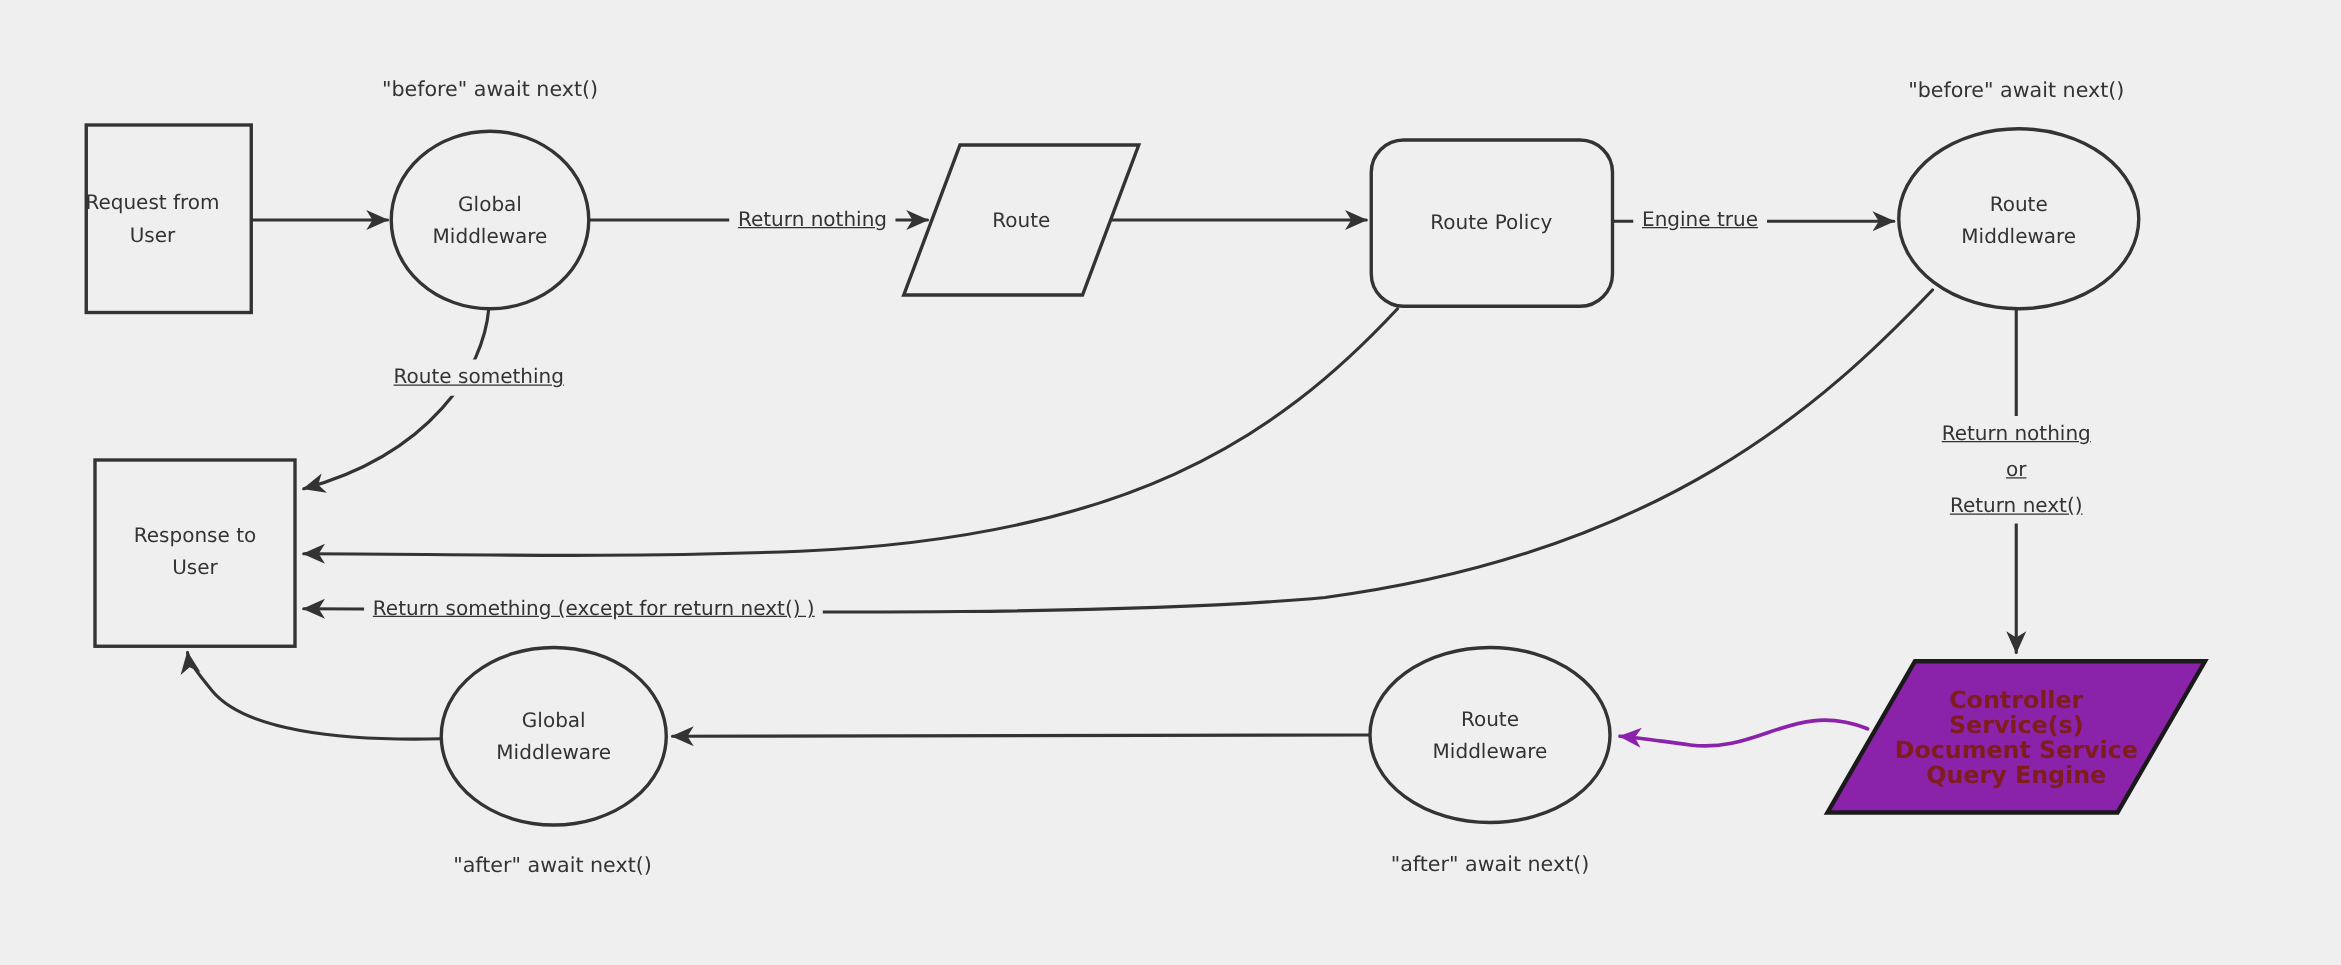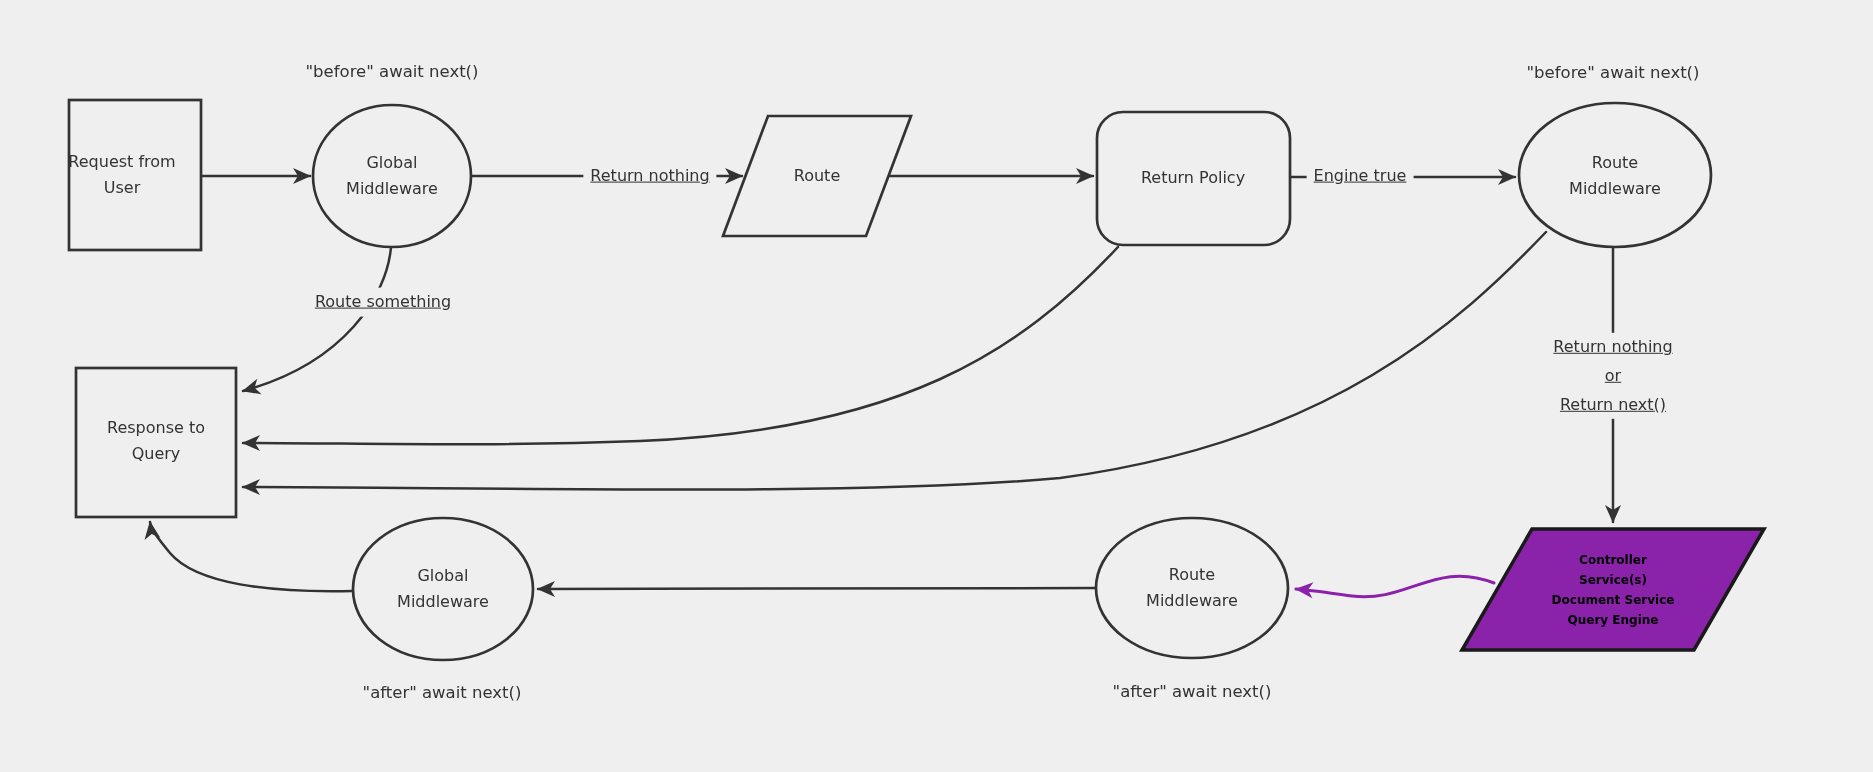--- a/index.html
+++ b/index.html
@@ -33,23 +33,23 @@
   .lbl.edge {
     background: #efefef;
     padding: 0 7px;
     line-height: 1.8;
     text-decoration: underline;
   }
   .lbl.note {
     font-size: 16.5px;
   }
   .lbl.accent-label {
-    color: #000000;
+    color: #7f1d1d;
     font-weight: bold;
-    font-size: 12px;
+    font-size: 19px;
     line-height: 20px;
     white-space: pre-line;
   }
   .shape {
     fill: #efefef;
     stroke: #333333;
     stroke-width: 2.7;
   }
   .edge-path {
     fill: none;
@@ -107,37 +107,38 @@
       <ellipse class="shape" cx="1192" cy="588" rx="96" ry="70"></ellipse>
       <ellipse class="shape" cx="443" cy="589" rx="90" ry="71"></ellipse>
     </g>
   </svg>
 
   <div class="lbl" style="left:122px; top:175px">Request from
 User</div>
   <div class="lbl" style="left:392px; top:176px">Global
 Middleware</div>
   <div class="lbl" style="left:817px; top:176px">Route</div>
-  <div class="lbl" style="left:1193px; top:178px">Return Policy</div>
+  <div class="lbl" style="left:1193px; top:178px">Route Policy</div>
   <div class="lbl" style="left:1615px; top:176px">Route
 Middleware</div>
   <div class="lbl" style="left:156px; top:441px">Response to
-Query</div>
+User</div>
   <div class="lbl accent-label" style="left:1613px; top:590px">Controller
 Service(s)
 Document Service
 Query Engine</div>
   <div class="lbl" style="left:1192px; top:588px">Route
 Middleware</div>
   <div class="lbl" style="left:443px; top:589px">Global
 Middleware</div>
 
   <div class="lbl edge" style="left:650px; top:176px">Return nothing</div>
   <div class="lbl edge" style="left:1360px; top:176px">Engine true</div>
   <div class="lbl edge" style="left:383px; top:302px">Route something</div>
+  <div class="lbl edge" style="left:475px; top:487px">Return something (except for return next() )</div>
   <div class="lbl edge" style="left:1613px; top:376px">Return nothing
 or
 Return next()</div>
 
   <div class="lbl note" style="left:392px; top:72px">"before" await next()</div>
   <div class="lbl note" style="left:1613px; top:73px">"before" await next()</div>
   <div class="lbl note" style="left:442px; top:693px">"after" await next()</div>
   <div class="lbl note" style="left:1192px; top:692px">"after" await next()</div>
 
 </div>

